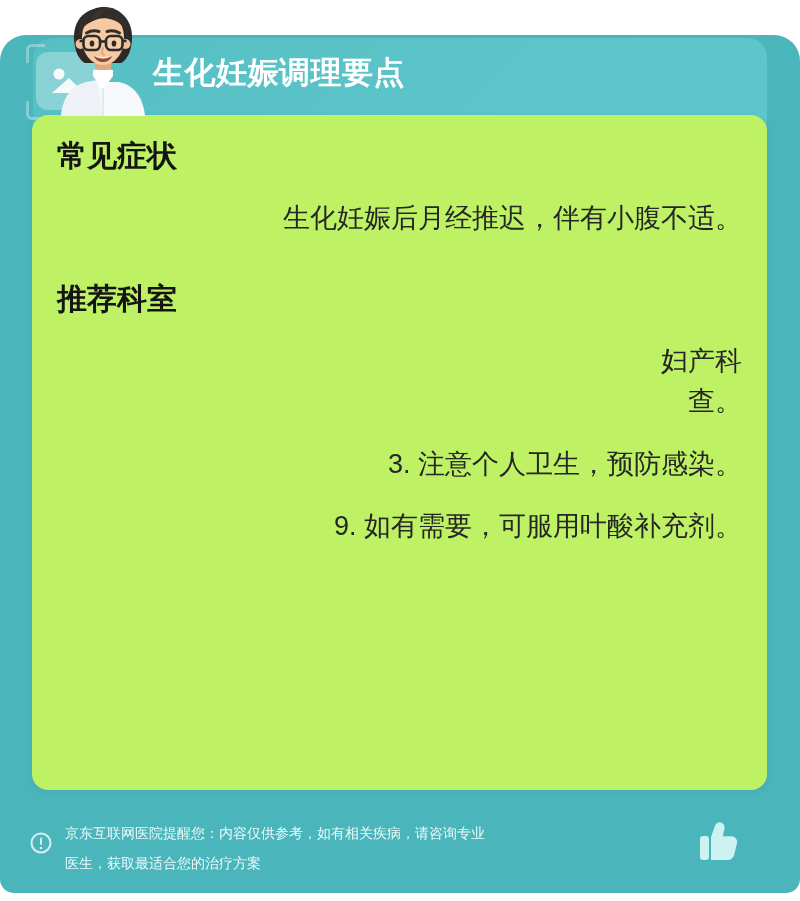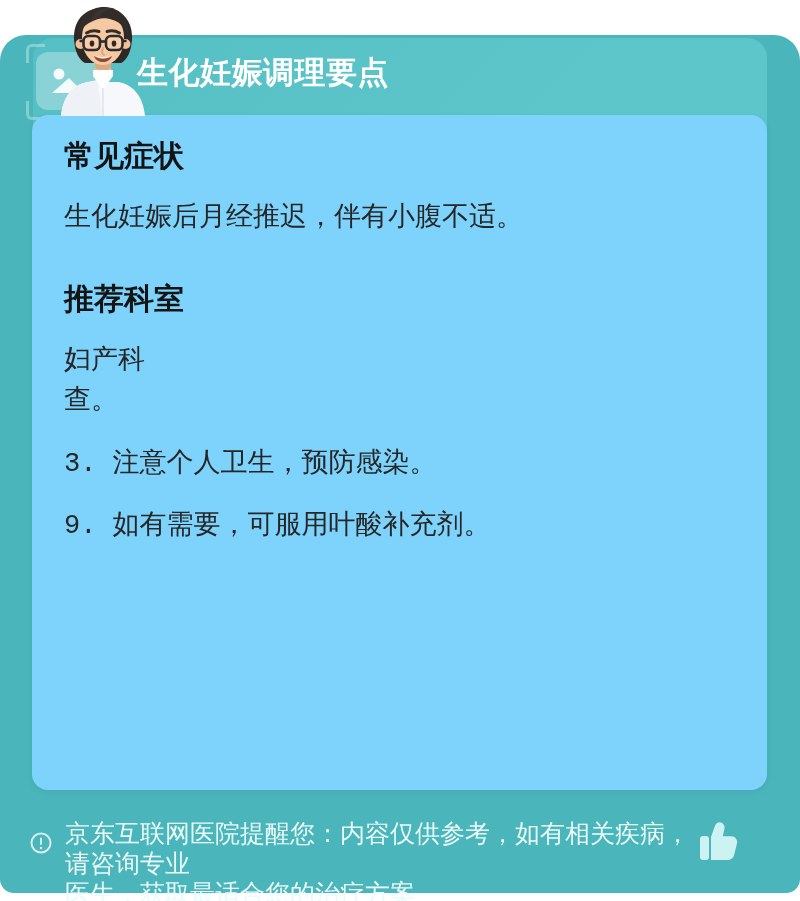--- a/index.html
+++ b/index.html
@@ -31,47 +31,48 @@
   .photo-frame .br{right:0;bottom:0;border-left:none;border-top:none;border-bottom-right-radius:6px;}
   .photo-chip{
     position:absolute;left:36px;top:52px;width:62px;height:58px;
     background:rgba(255,255,255,.3);border-radius:12px;z-index:2;
     display:flex;align-items:center;justify-content:center;
   }
   
   .avatar{position:absolute;left:52px;top:4px;width:102px;height:112px;z-index:6;}
   
   .title{
-    position:absolute;left:137px;top:52px;z-index:3;
+    position:absolute;left:153px;top:52px;z-index:3;
     font-size:31px;font-weight:700;color:#ffffff;letter-spacing:.5px;
   }
   
   .card{
     position:absolute;left:32px;top:115px;width:735px;height:675px;
-    background:#7dd3fc;border-radius:16px;z-index:5;
-    padding:0 32px;box-sizing:border-box;
+    background:#bef264;border-radius:16px;z-index:5;
+    padding:0 25px;box-sizing:border-box;
     box-shadow:0 2px 6px rgba(0,60,70,.08);
   }
   .section-heading{
     font-size:30px;font-weight:700;color:#141414;margin-top:44px;
     font-family:"Liberation Sans",sans-serif;line-height:1.15;
   }
   .section-heading.first{margin-top:24px;}
   .para,.item-line{
     font-size:27px;color:#262626;line-height:1.5;
-    font-family:Liberation Mono, monospace;
+    font-family:Liberation Sans, sans-serif;
+    text-align:right;
   }
   .para{margin-top:24px;}
   .item-line{margin-top:22px;}
   .item-line.cont{margin-top:0;}
   
   .footer{position:absolute;left:30px;top:818px;width:740px;z-index:2;display:flex;}
   .alert-icon{flex:0 0 auto;margin-top:14px;width:22px;height:22px;}
   .footer-text{margin-left:13px;width:648px;}
-  .footer-line{font-size:25px;line-height:30px;color:#e9fbfa;}
+  .footer-line{font-size:14px;line-height:30px;color:#e9fbfa;}
   .thumb{position:absolute;right:28px;top:2px;width:46px;height:44px;cursor:pointer;}
 </style>
 </head>
 <body>
 
 <div class="bubble"></div>
 
 <div class="band"></div>
 
 <div class="photo-frame">

